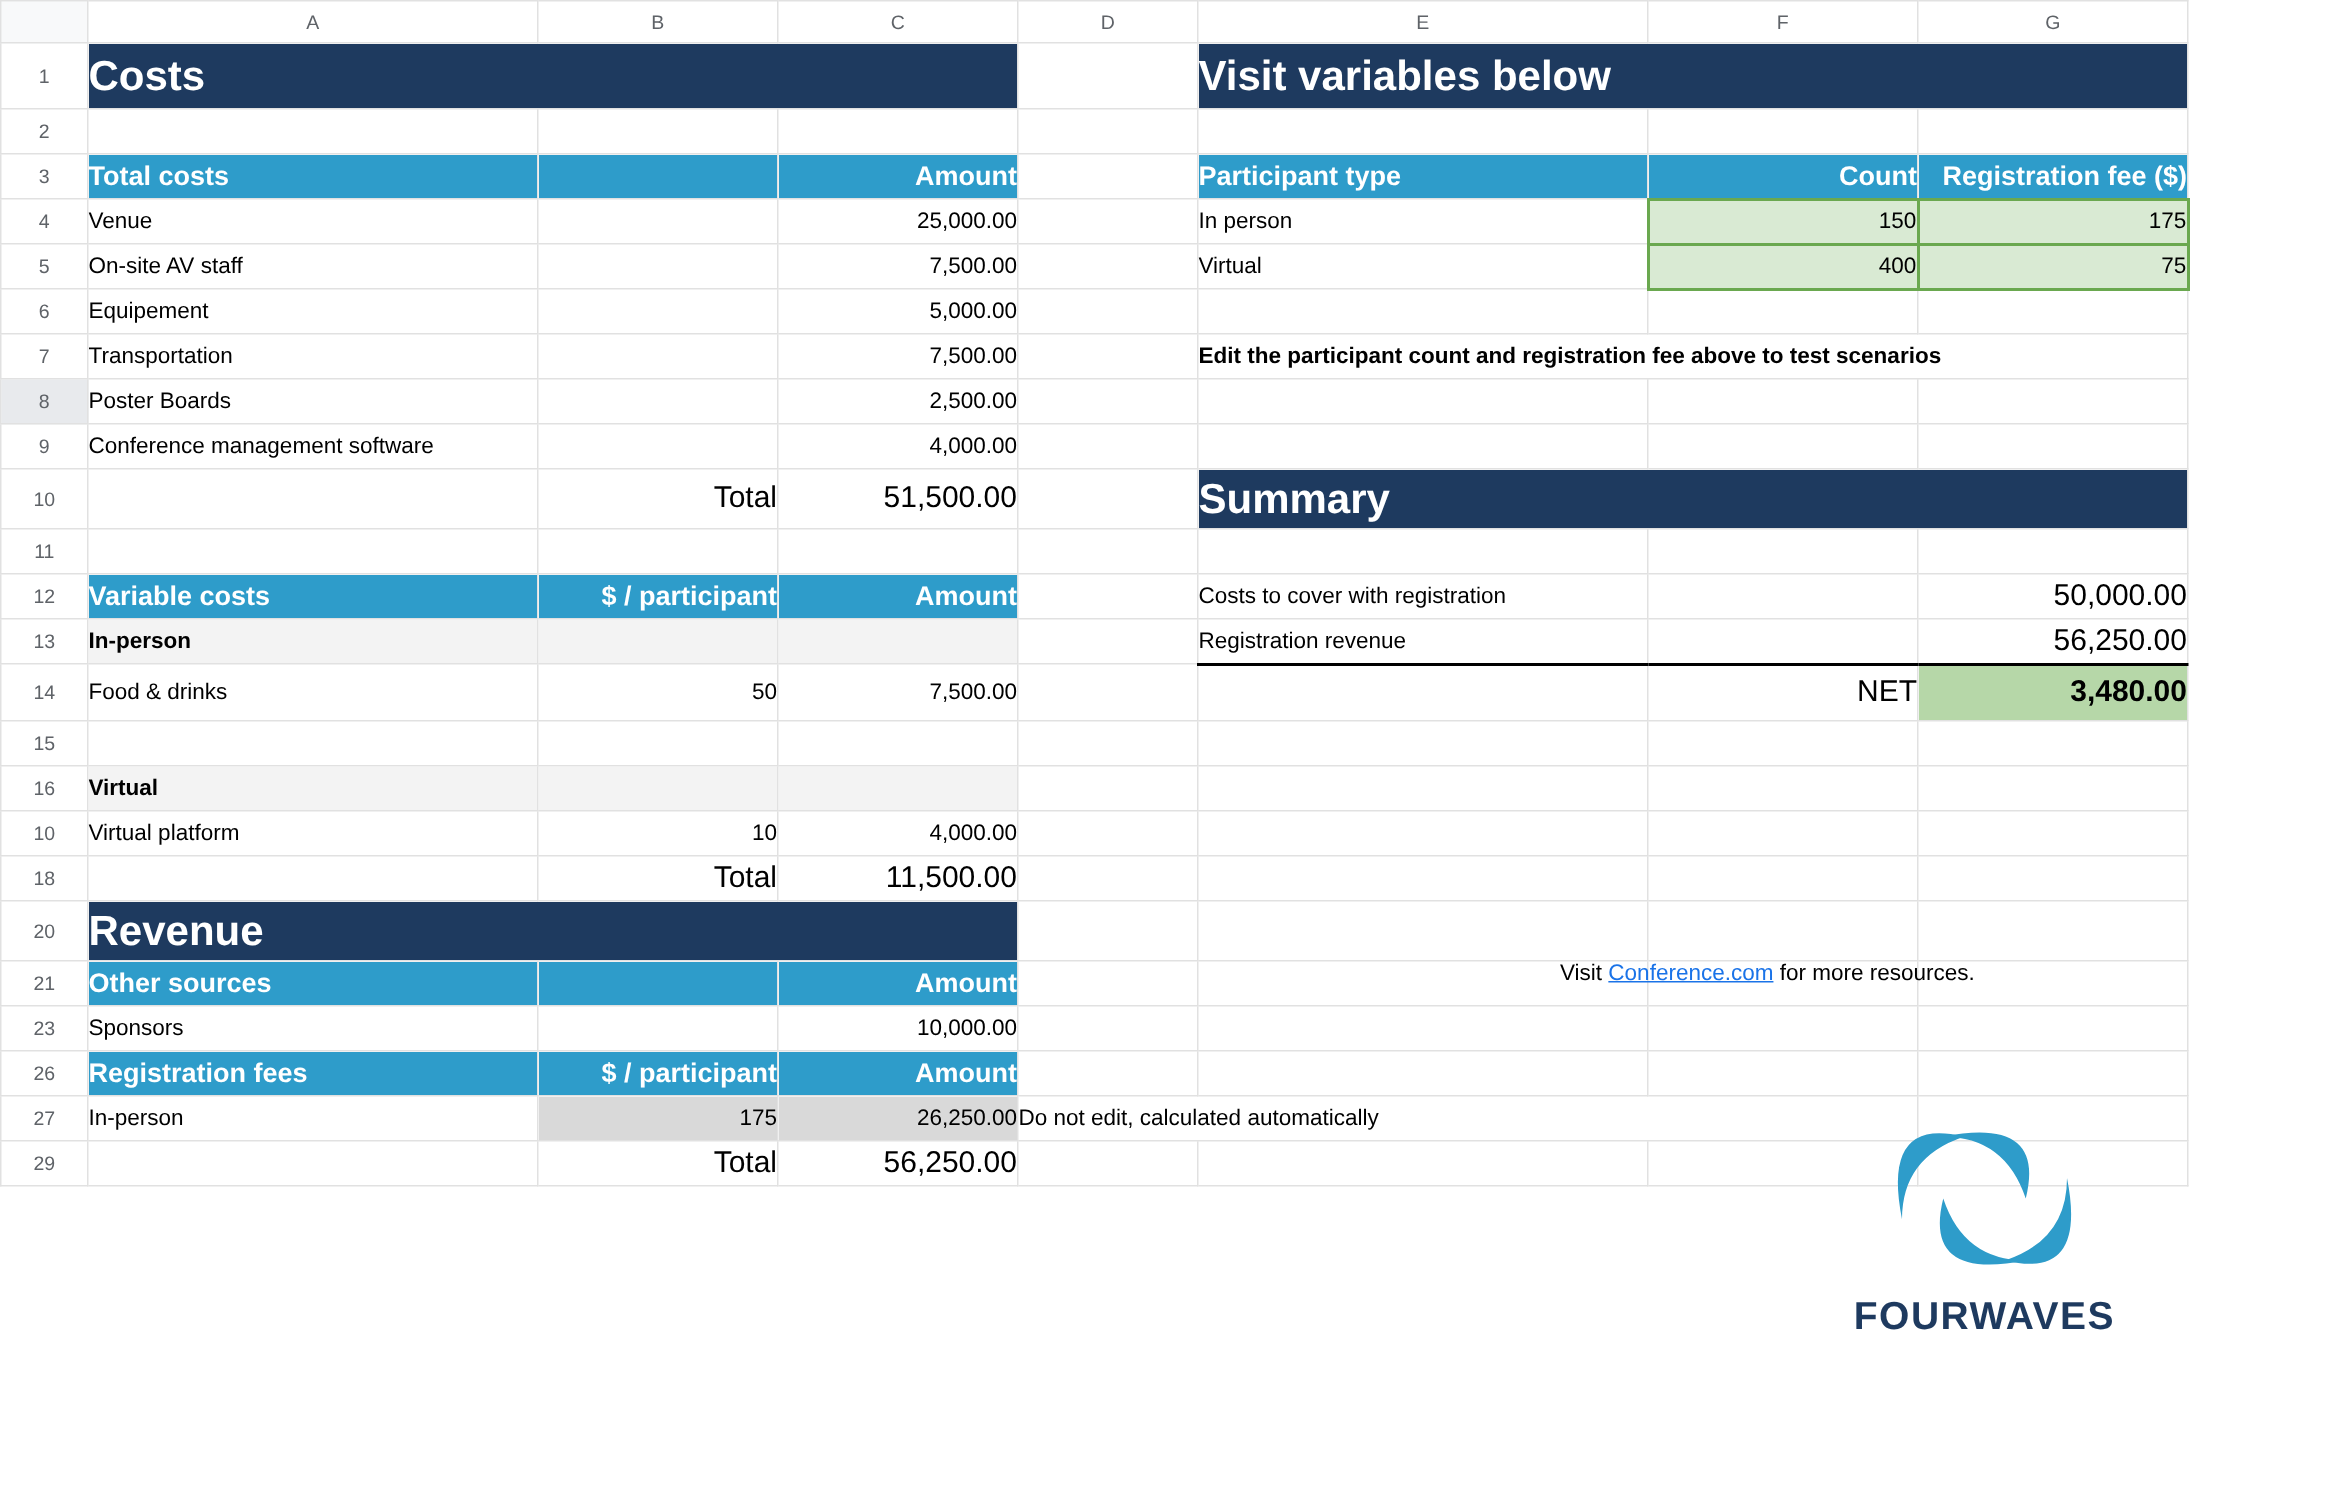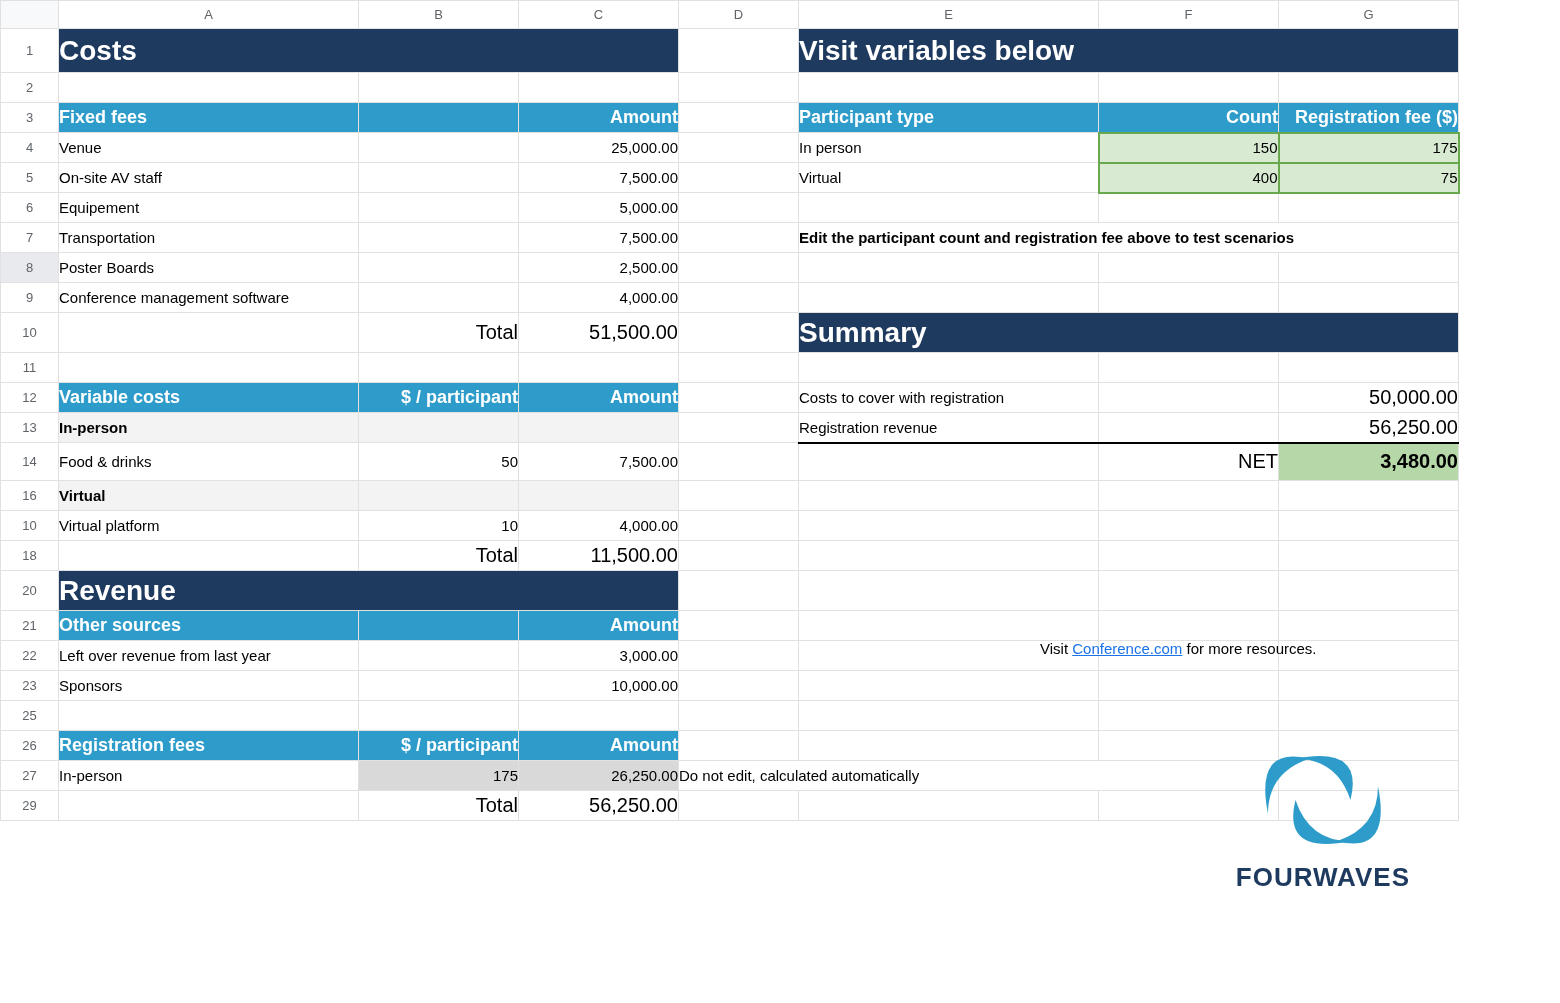--- a/index.html
+++ b/index.html
@@ -56,21 +56,21 @@
           <td class="cell " style=""></td>
           <td class="cell " style=""></td>
           <td class="cell " style=""></td>
           <td class="cell " style=""></td>
           <td class="cell " style=""></td>
           <td class="cell " style=""></td>
           <td class="cell " style=""></td>
         </tr>
         <tr>
           <td class="rowhead">3</td>
-          <td class="cell hdr-teal" style="">Fixed fees</td>
+          <td class="cell hdr-teal" style="">Total costs</td>
           <td class="cell hdr-teal" style=""></td>
           <td class="cell hdr-teal right" style="">Amount</td>
           <td class="cell " style=""></td>
           <td class="cell hdr-teal" style="">Participant type</td>
           <td class="cell hdr-teal right" style="">Count</td>
           <td class="cell hdr-teal right" style="">Registration fee ($)</td>
         </tr>
         <tr>
           <td class="rowhead">4</td>
           <td class="cell " style="">Venue</td>
@@ -171,20 +171,30 @@
           <td class="rowhead">14</td>
           <td class="cell " style="height:38px">Food &amp; drinks</td>
           <td class="cell right" style="">50</td>
           <td class="cell right" style="">7,500.00</td>
           <td class="cell " style=""></td>
           <td class="cell " style=""></td>
           <td class="cell right bold big" style="">NET</td>
           <td class="cell netcell" style="">3,480.00</td>
         </tr>
         <tr>
+          <td class="rowhead">15</td>
+          <td class="cell " style=""></td>
+          <td class="cell " style=""></td>
+          <td class="cell " style=""></td>
+          <td class="cell " style=""></td>
+          <td class="cell " style=""></td>
+          <td class="cell " style=""></td>
+          <td class="cell " style=""></td>
+        </tr>
+        <tr>
           <td class="rowhead">16</td>
           <td class="cell subgrey" style="">Virtual</td>
           <td class="cell subgrey" style=""></td>
           <td class="cell subgrey" style=""></td>
           <td class="cell " style=""></td>
           <td class="cell " style=""></td>
           <td class="cell " style=""></td>
           <td class="cell " style=""></td>
         </tr>
         <tr>
@@ -219,44 +229,24 @@
           <td class="rowhead">21</td>
           <td class="cell hdr-teal" style="">Other sources</td>
           <td class="cell hdr-teal" style=""></td>
           <td class="cell hdr-teal right" style="">Amount</td>
           <td class="cell " style=""></td>
           <td class="cell " style=""></td>
           <td class="cell " style=""></td>
           <td class="cell " style=""></td>
         </tr>
         <tr>
-          <td class="rowhead">22</td>
-          <td class="cell " style="">Left over revenue from last year</td>
-          <td class="cell " style=""></td>
-          <td class="cell right" style="">3,000.00</td>
-          <td class="cell " style=""></td>
-          <td class="cell " style=""></td>
-          <td class="cell " style=""></td>
-          <td class="cell " style=""></td>
-        </tr>
-        <tr>
           <td class="rowhead">23</td>
           <td class="cell " style="">Sponsors</td>
           <td class="cell " style=""></td>
           <td class="cell right" style="">10,000.00</td>
-          <td class="cell " style=""></td>
-          <td class="cell " style=""></td>
-          <td class="cell " style=""></td>
-          <td class="cell " style=""></td>
-        </tr>
-        <tr>
-          <td class="rowhead">25</td>
-          <td class="cell " style=""></td>
-          <td class="cell " style=""></td>
-          <td class="cell " style=""></td>
           <td class="cell " style=""></td>
           <td class="cell " style=""></td>
           <td class="cell " style=""></td>
           <td class="cell " style=""></td>
         </tr>
         <tr>
           <td class="rowhead">26</td>
           <td class="cell hdr-teal" style="">Registration fees</td>
           <td class="cell hdr-teal right" style="">$ / participant</td>
           <td class="cell hdr-teal right" style="">Amount</td>

